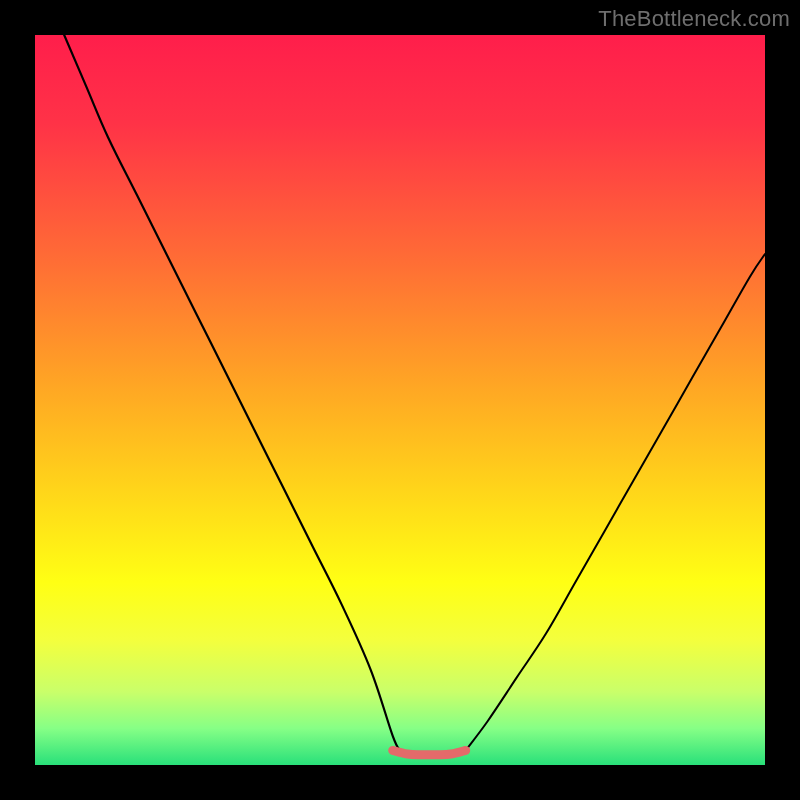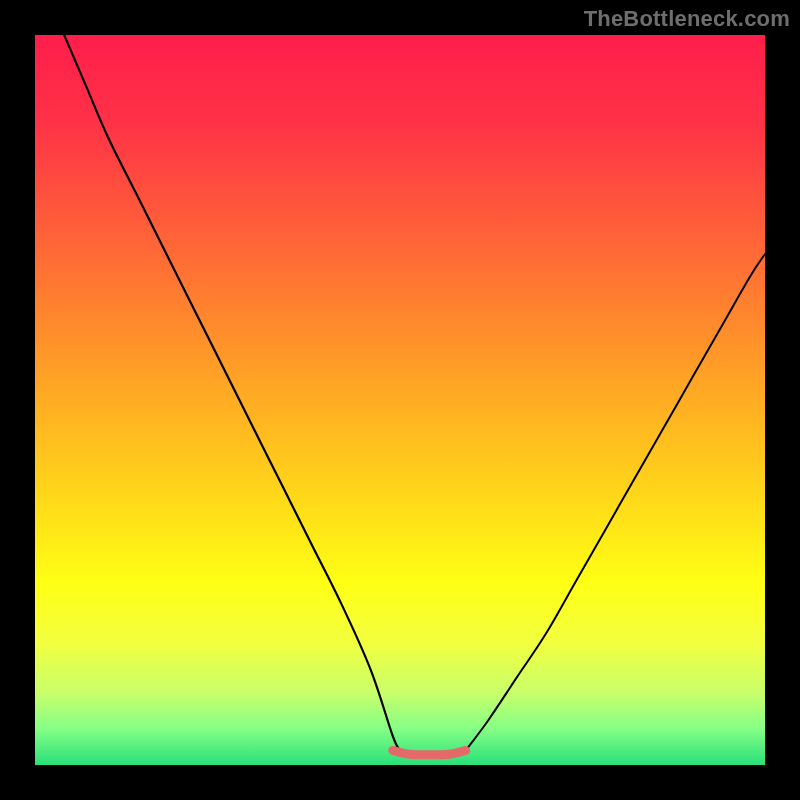--- a/index.html
+++ b/index.html
@@ -38,21 +38,21 @@
     top: 0;
     width: 100%;
     height: 100%;
   }
   .watermark {
     position: absolute;
     top: 6px;
     right: 10px;
     color: #6e6e6e;
     font-size: 22px;
-    font-weight: 700;
+    font-weight: 400;
     letter-spacing: 0.2px;
     user-select: none;
   }
 </style>
 </head>
 <body>
 
 <div class="frame">
 
   <div class="plot-area">

